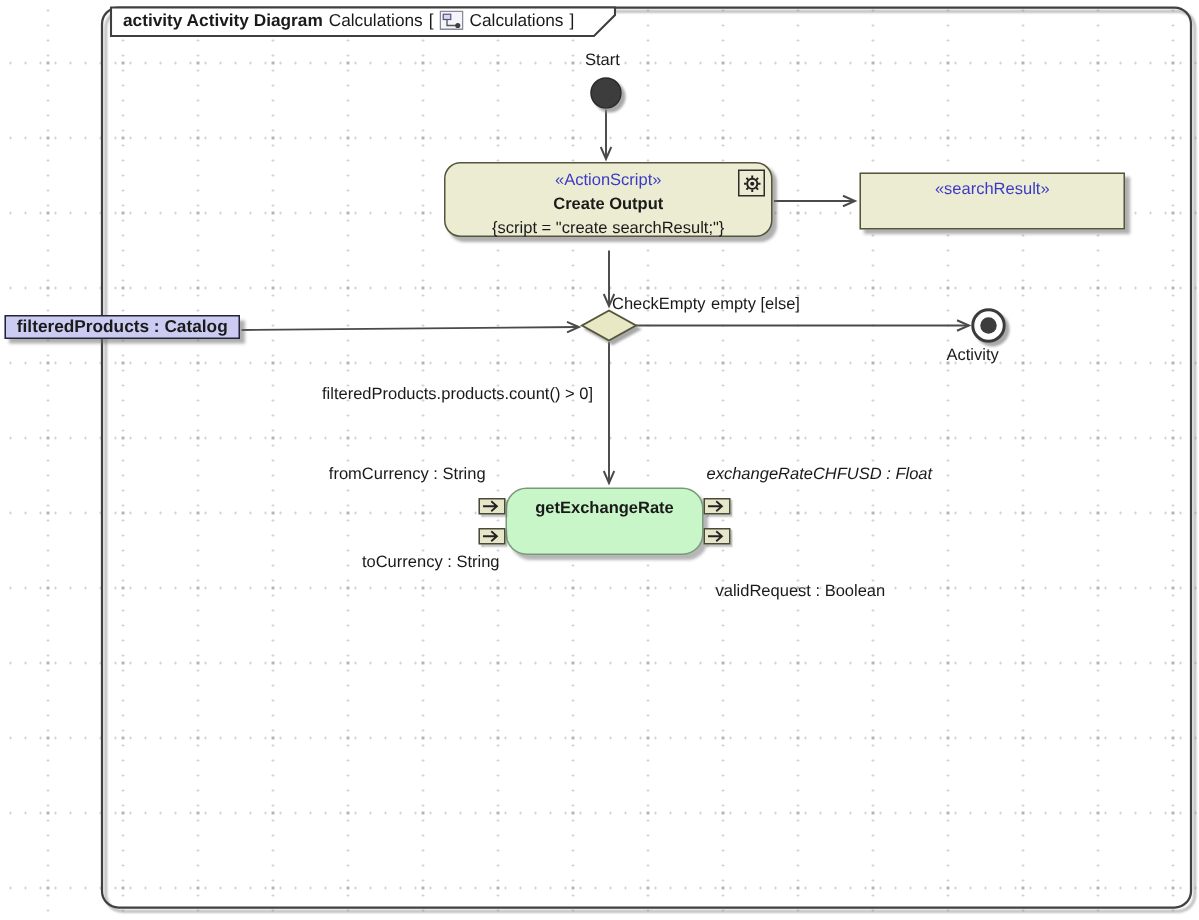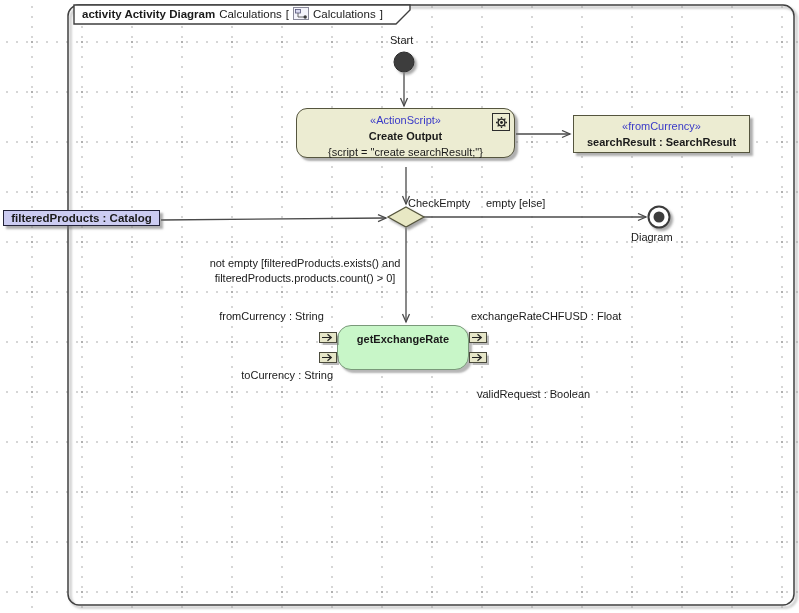--- a/index.html
+++ b/index.html
@@ -97,32 +97,30 @@
         <g stroke="#222222" fill="none" stroke-width="1.3">
           <circle cx="6.5" cy="6.5" r="3.4"></circle>
           <path d="M6.5,1 L6.5,2.6 M6.5,10.4 L6.5,12 M1,6.5 L2.6,6.5 M10.4,6.5 L12,6.5 M2.6,2.6 L3.8,3.8 M9.2,9.2 L10.4,10.4 M10.4,2.6 L9.2,3.8 M3.8,9.2 L2.6,10.4"></path>
         </g>
         <circle cx="6.5" cy="6.5" r="1.4" fill="#222222"></circle>
       </svg>
     </div>
   </div>
 
   <div class="node buffer" style="left:573px;top:115px;width:177px;height:38px;padding-top:2px;">
-    <div class="row blue">«fromCurrency»</div>
-    <div class="row bold">searchResult : SearchResult</div>
+    <div class="row blue">«searchResult»</div>
   </div>
 
   <div class="lbl" style="left:408px;top:197px;">CheckEmpty</div>
-  <div class="lbl" style="left:486px;top:197px;">empty [else]</div>
+  <div class="lbl" style="left:474px;top:197px;">empty [else]</div>
   <div class="lbl center" style="left:183px;top:256px;width:244px;line-height:15px;">
-    <div>not empty [filteredProducts.exists() and</div>
     <div>filteredProducts.products.count() &gt; 0]</div>
   </div>
 
-  <div class="lbl" style="left:631px;top:231px;">Diagram</div>
+  <div class="lbl" style="left:631px;top:231px;">Activity</div>
 
   <div class="node param" style="left:3px;top:210px;width:157px;height:16px;">filteredProducts : Catalog</div>
 
   <div class="node green" style="left:337px;top:325px;width:132px;height:45px;padding-top:5px;">
     <div class="row bold">getExchangeRate</div>
   </div>
 
   <div class="pin" style="left:319px;top:332px;">
     <svg width="14" height="9" viewBox="0 0 14 9">
         <path d="M1,4.5 L10,4.5 M6.5,1.2 L10.3,4.5 L6.5,7.8" fill="none" stroke="#222222" stroke-width="1.2"></path>
@@ -139,16 +137,16 @@
       </svg>
   </div>
   <div class="pin" style="left:469px;top:352px;">
     <svg width="14" height="9" viewBox="0 0 14 9">
         <path d="M1,4.5 L10,4.5 M6.5,1.2 L10.3,4.5 L6.5,7.8" fill="none" stroke="#222222" stroke-width="1.2"></path>
       </svg>
   </div>
 
   <div class="lbl" style="left:215px;top:310px;width:113px;text-align:center;">fromCurrency : String</div>
   <div class="lbl" style="left:230px;top:369px;width:103px;text-align:right;">toCurrency : String</div>
-  <div class="lbl" style="left:471px;top:310px;">exchangeRateCHFUSD : Float</div>
+  <div class="lbl" style="left:471px;top:310px;font-style:italic;">exchangeRateCHFUSD : Float</div>
   <div class="lbl" style="left:477px;top:388px;">validRequest : Boolean</div>
 
 </div>
 
 </body></html>

